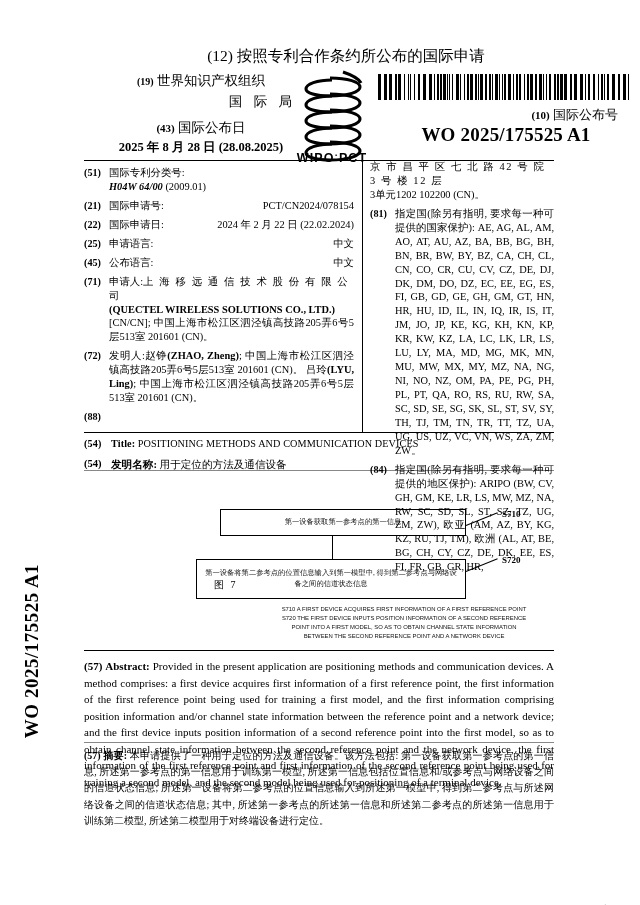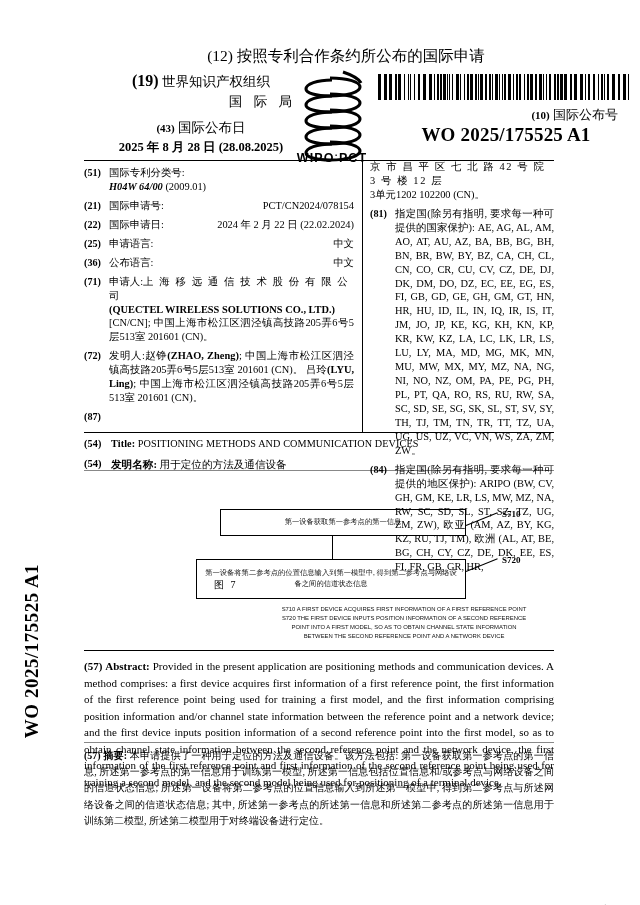--- a/index.html
+++ b/index.html
@@ -14,21 +14,21 @@
     position:absolute;left:-148px;top:640px;width:360px;
     transform:rotate(-90deg);transform-origin:center center;
     font-family:"Liberation Serif",serif;font-weight:bold;
     font-size:19px;letter-spacing:.5px;text-align:center;white-space:nowrap;
   }
 
   
   .hdr{position:absolute;left:84px;top:46px;width:470px;height:120px;}
   .h-12{position:absolute;left:62px;top:0px;width:400px;text-align:center;font-size:15.5px;}
   .h-19{position:absolute;left:22px;top:26px;width:190px;text-align:center;font-size:13.5px;}
-  .h-19 .sup{font-weight:bold;font-size:16px;}
+  .h-19 .sup{font-weight:bold;font-size:10px;}
   .h-intl-bureau{position:absolute;left:22px;top:47px;width:190px;text-align:right;font-size:13.5px;letter-spacing:4px;}
   .h-43{position:absolute;left:22px;top:73px;width:190px;text-align:center;font-size:13.5px;}
   .h-43 .sup{font-weight:bold;font-size:11px;}
   .h-43date{position:absolute;left:12px;top:93px;width:210px;text-align:center;font-size:12.5px;font-weight:bold;}
 
   
   .wipo{position:absolute;left:202px;top:24px;width:92px;height:98px;}
   .wipo svg{display:block;}
   .wipo-word{position:absolute;left:200px;top:104px;width:96px;text-align:center;
     font-family:"Liberation Sans",sans-serif;font-weight:bold;font-size:12.5px;letter-spacing:1.1px;}
@@ -241,21 +241,21 @@
 
     <div class="fld">
       <div class="code">(25)</div>
       <div class="body rowline">
         <span>申请语言:</span>
         <span>中文</span>
       </div>
     </div>
 
     <div class="fld">
-      <div class="code">(36)</div>
+      <div class="code">(45)</div>
       <div class="body rowline">
         <span>公布语言:</span>
         <span>中文</span>
       </div>
     </div>
 
     <div class="fld">
       <div class="code">(71)</div>
       <div class="body">
         <div><span>申请人:</span><span class="spread">上 海 移 远 通 信 技 术 股 份 有 限 公 司</span></div>
@@ -266,21 +266,21 @@
 
     <div class="fld">
       <div class="code">(72)</div>
       <div class="body justify">
         <span>发明人:</span><span>赵铮</span><span class="bold">(ZHAO, Zheng)</span><span>; 中国上海市松江区泗泾镇高技路205弄6号5层513室 201601 (CN)。</span>
         <span>吕玲</span><span class="bold">(LYU, Ling)</span><span>; 中国上海市松江区泗泾镇高技路205弄6号5层513室 201601 (CN)。</span>
       </div>
     </div>
 
     <div class="fld">
-      <div class="code">(87)</div>
+      <div class="code">(88)</div>
       <div class="body">
       </div>
     </div>
   </div>
 
   <div class="colR">
     <div style="margin-bottom:5px;">
       <div class="spread">京 市 昌 平 区 七 北 路 42 号 院 3 号 楼 12 层</div>
       <div>3单元1202 102200 (CN)。</div>
     </div>

